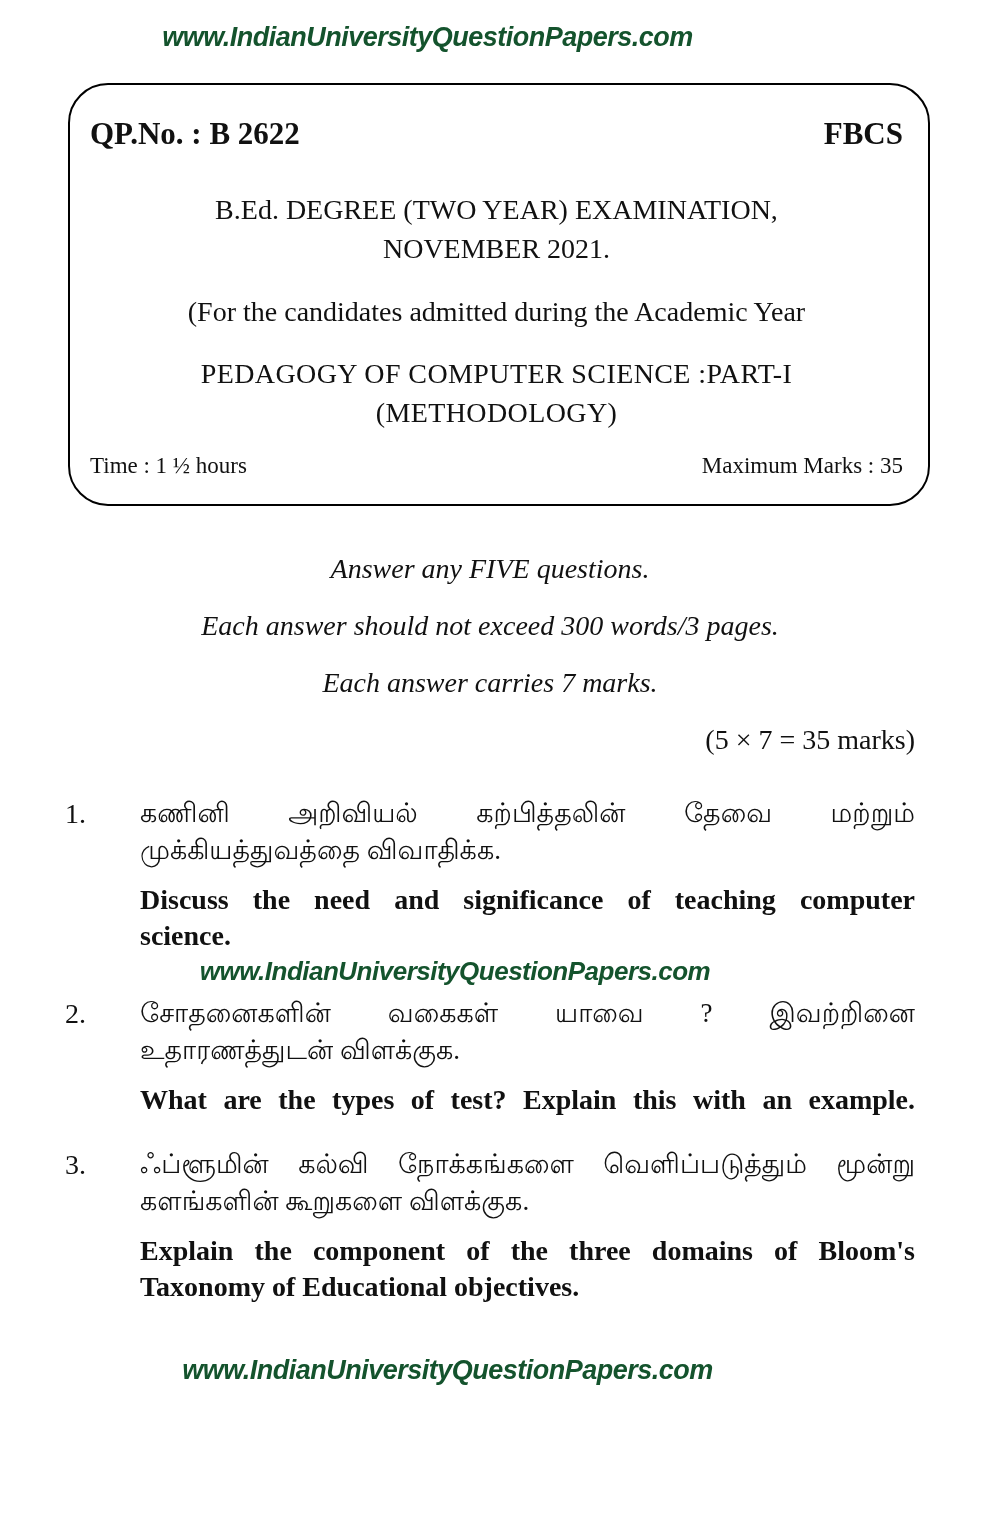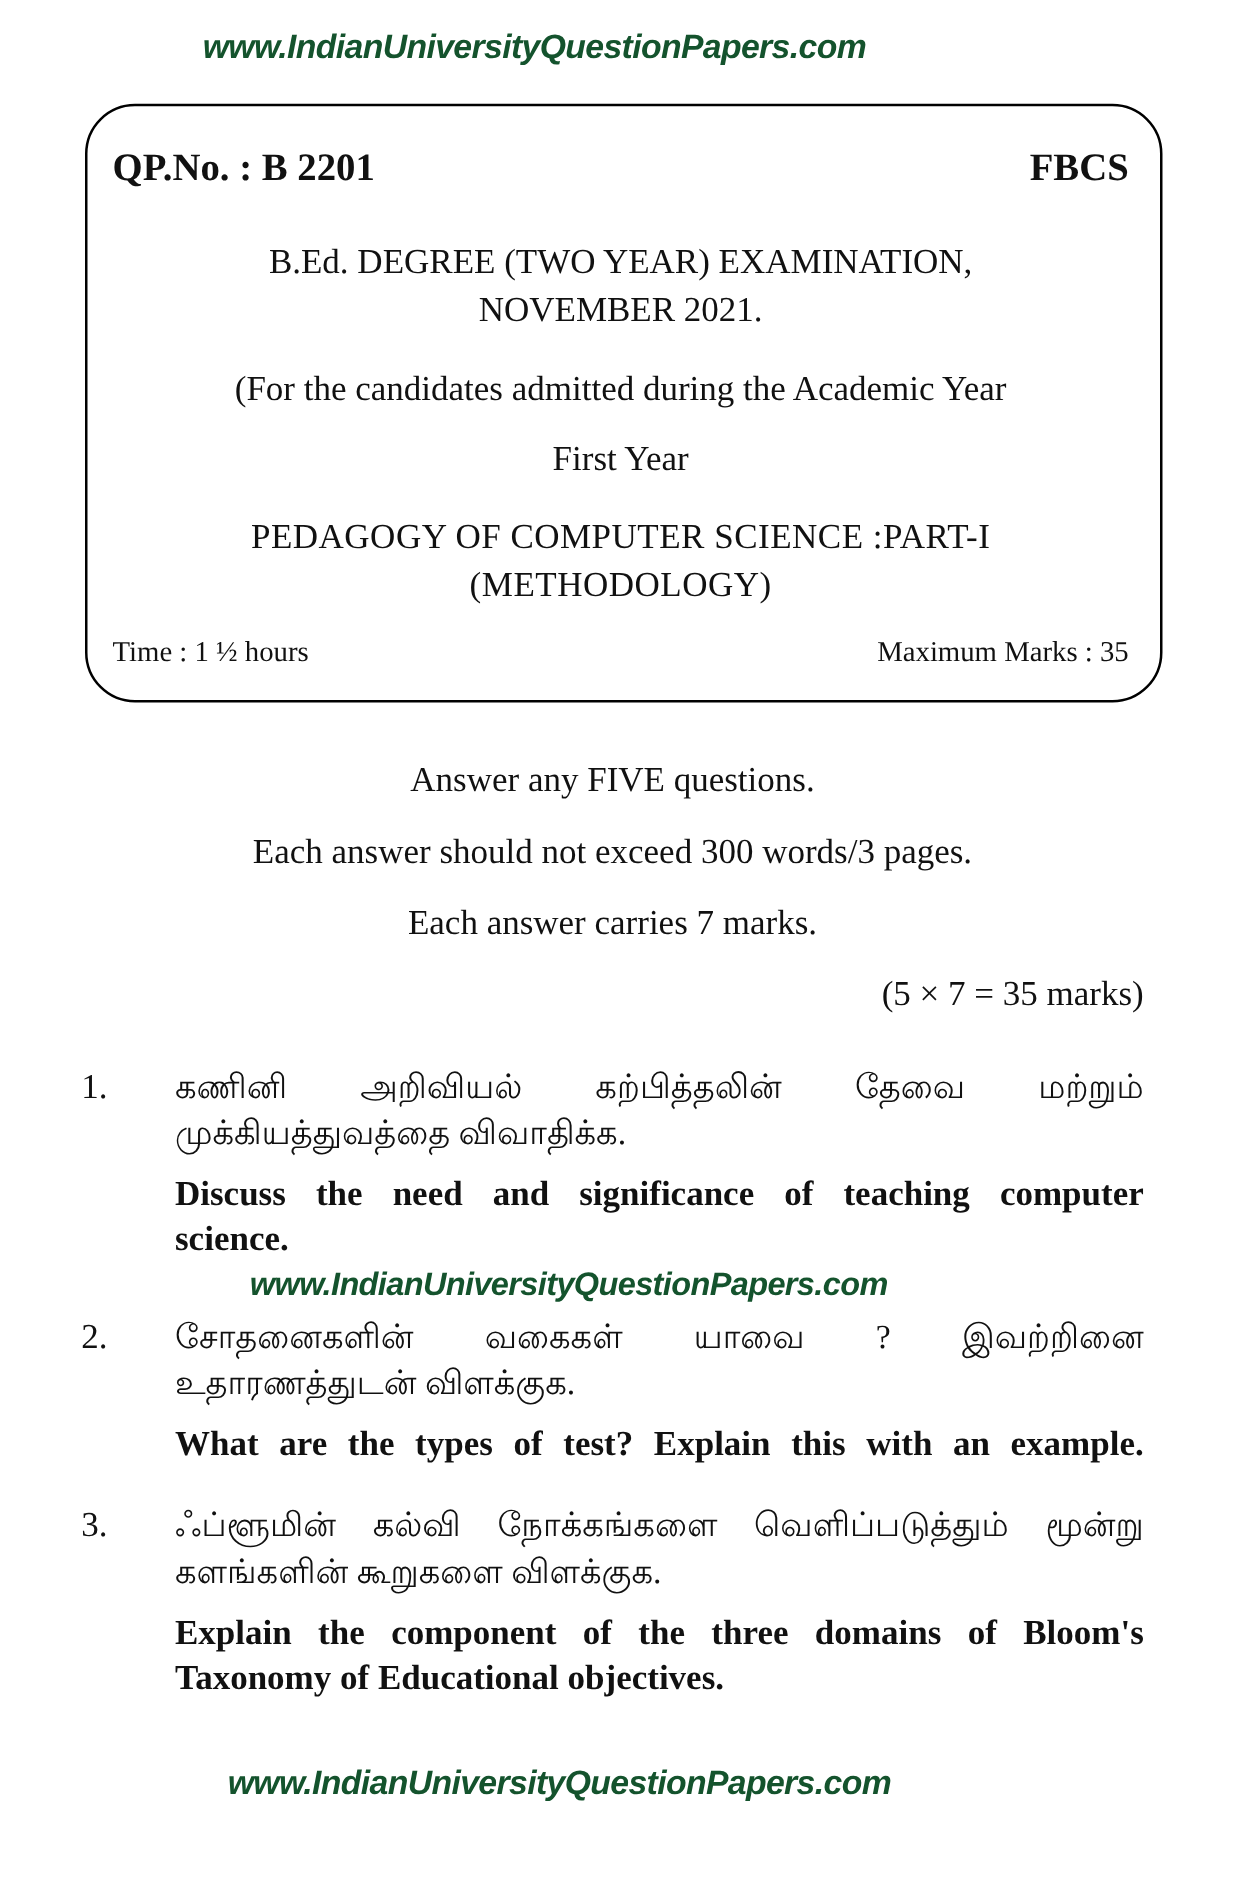--- a/index.html
+++ b/index.html
@@ -30,21 +30,21 @@
   .box-row1{font-weight:bold;font-size:31px;line-height:37px;}
   .center{text-align:center;}
   .lh{line-height:39px;}
   .title-block{margin-top:38px;}
   .cand-block{margin-top:24px;}
   .year-line{margin-top:17px;line-height:39px;}
   .subj-block{margin-top:23px;letter-spacing:0.4px;}
   .time-row{margin-top:15px;font-size:23px;line-height:37px;}
 
   .instructions{margin:48px 90px 0 65px;font-size:28px;}
-  .instr-line{text-align:center;line-height:30px;margin-bottom:27px;}
+  .instr-line{text-align:center;line-height:30px;margin-bottom:27px;font-style:italic;}
   .marks-note{text-align:right;line-height:30px;}
 
   .question{display:flex;margin:0 90px 0 65px;}
   .q1{margin-top:40px;}
   .q2{margin-top:8px;}
   .q3{margin-top:28px;}
   .qnum{flex:0 0 75px;font-size:28px;line-height:37px;}
   .qbody{flex:1;min-width:0;}
   .tamil{font-size:27px;line-height:37px;}
   .english{font-size:28px;line-height:36px;}
@@ -53,34 +53,33 @@
 </style>
 </head>
 <body>
 
 <div>
 
   <div class="url-line url-top">www.IndianUniversityQuestionPapers.com</div>
 
   <div class="header-box">
     <div class="box-row box-row1">
-      <span>QP.No. : B 2201</span>
+      <span>QP.No. : B 2622</span>
       <span>FBCS</span>
     </div>
 
     <div class="title-block">
       <div class="center lh">B.Ed. DEGREE (TWO YEAR) EXAMINATION,</div>
       <div class="center lh">NOVEMBER 2021.</div>
     </div>
 
     <div class="cand-block">
       <div class="center lh">(For the candidates admitted during the Academic Year</div>
     </div>
 
-    <div class="center year-line">First Year</div>
 
     <div class="subj-block">
       <div class="center lh">PEDAGOGY OF COMPUTER SCIENCE :PART-I</div>
       <div class="center lh">(METHODOLOGY)</div>
     </div>
 
     <div class="box-row time-row">
       <span>Time : 1 ½  hours</span>
       <span>Maximum Marks : 35</span>
     </div>

